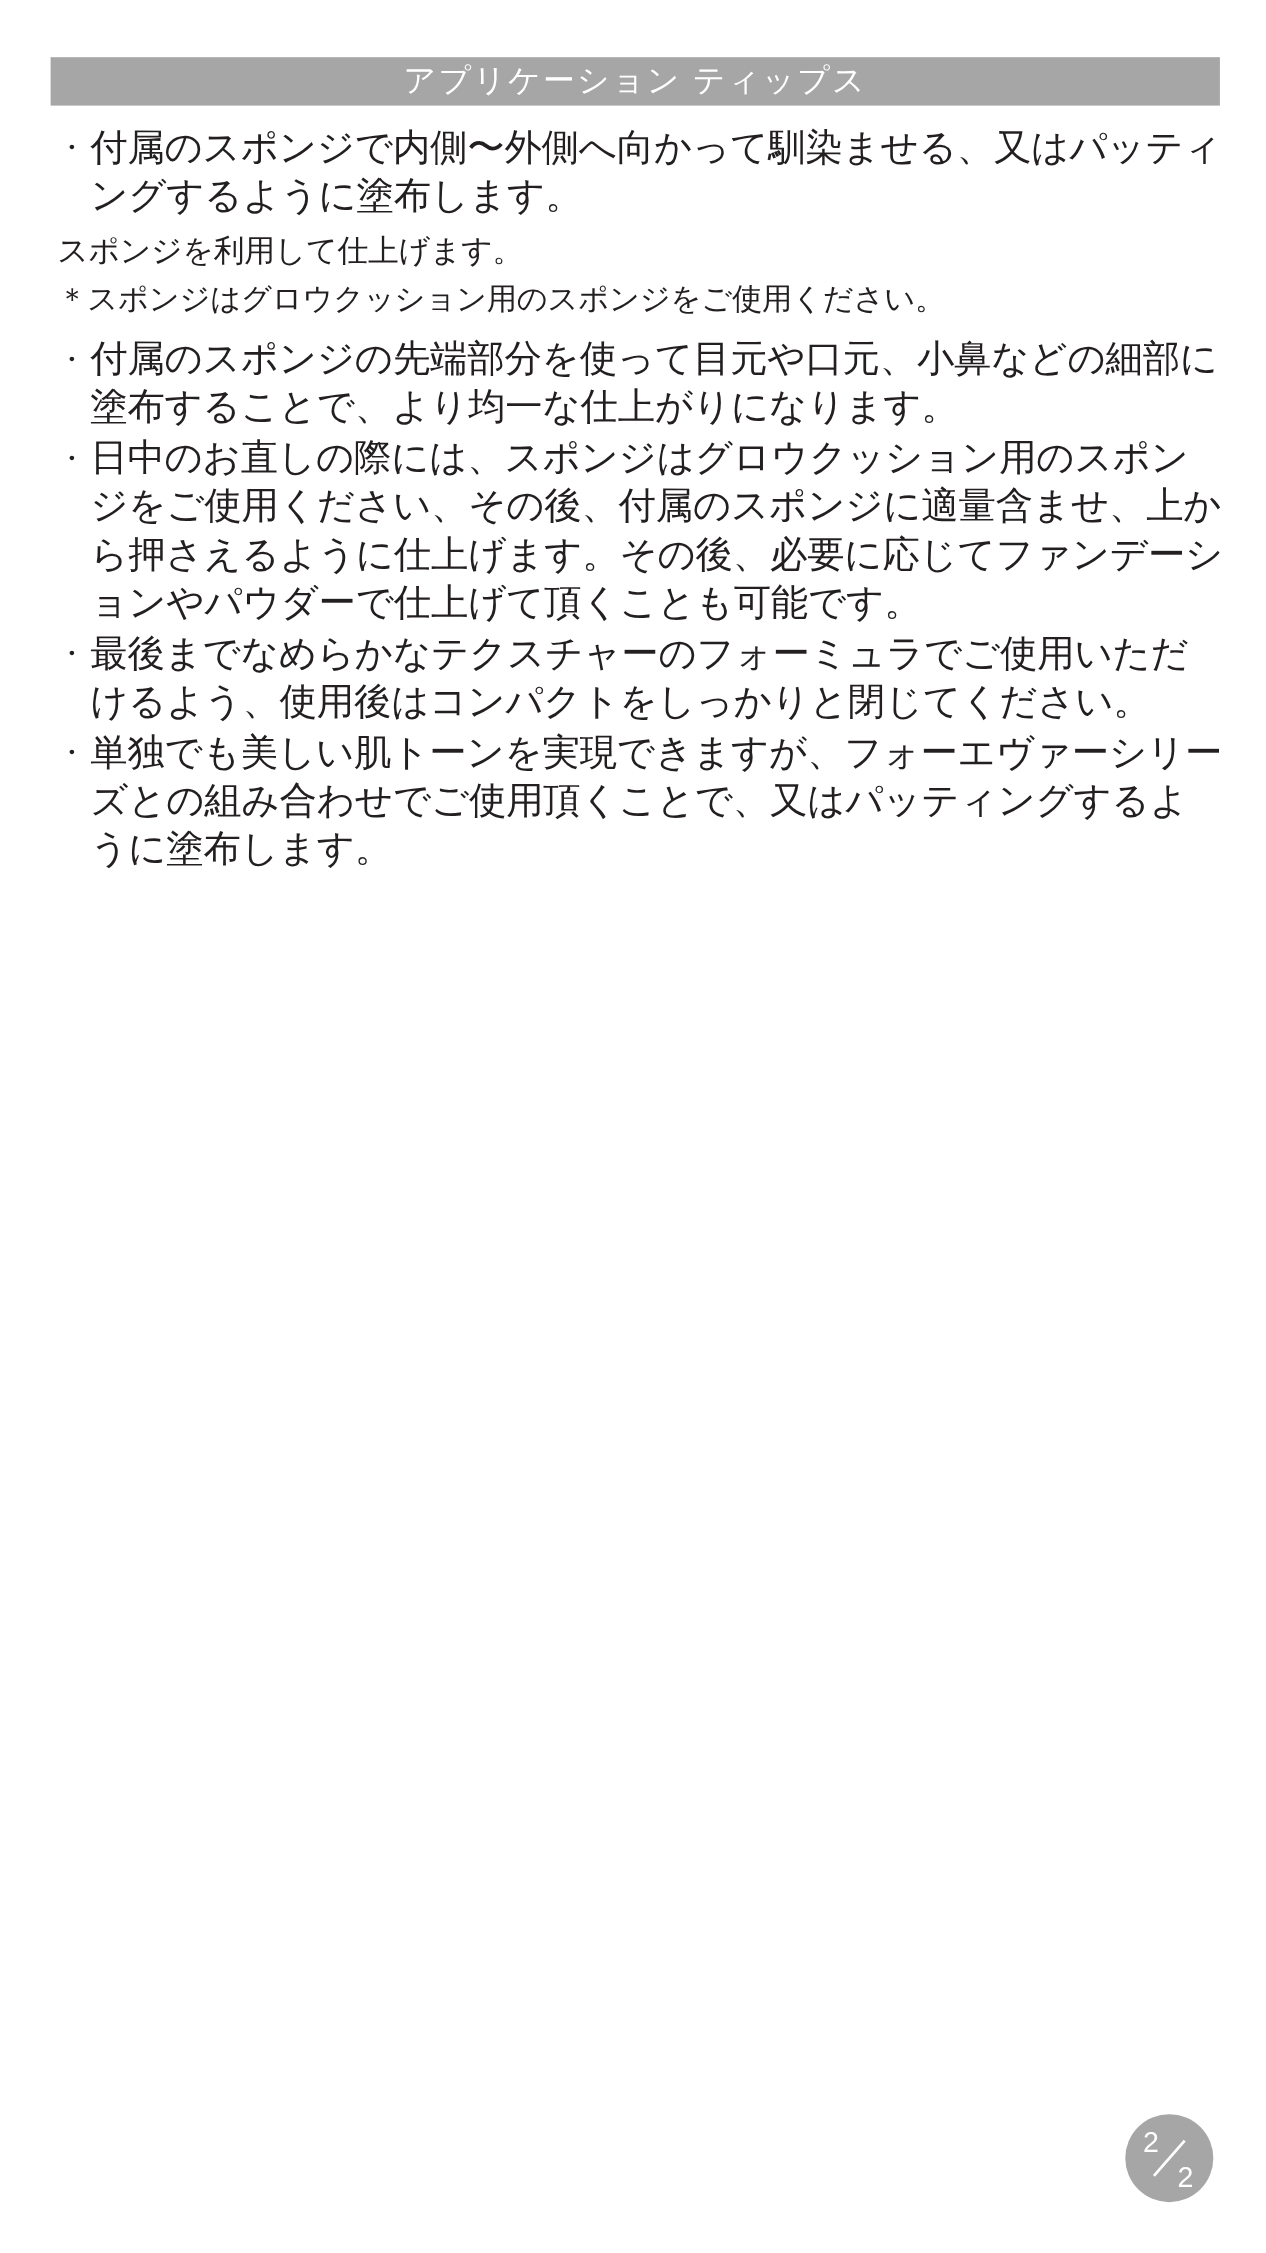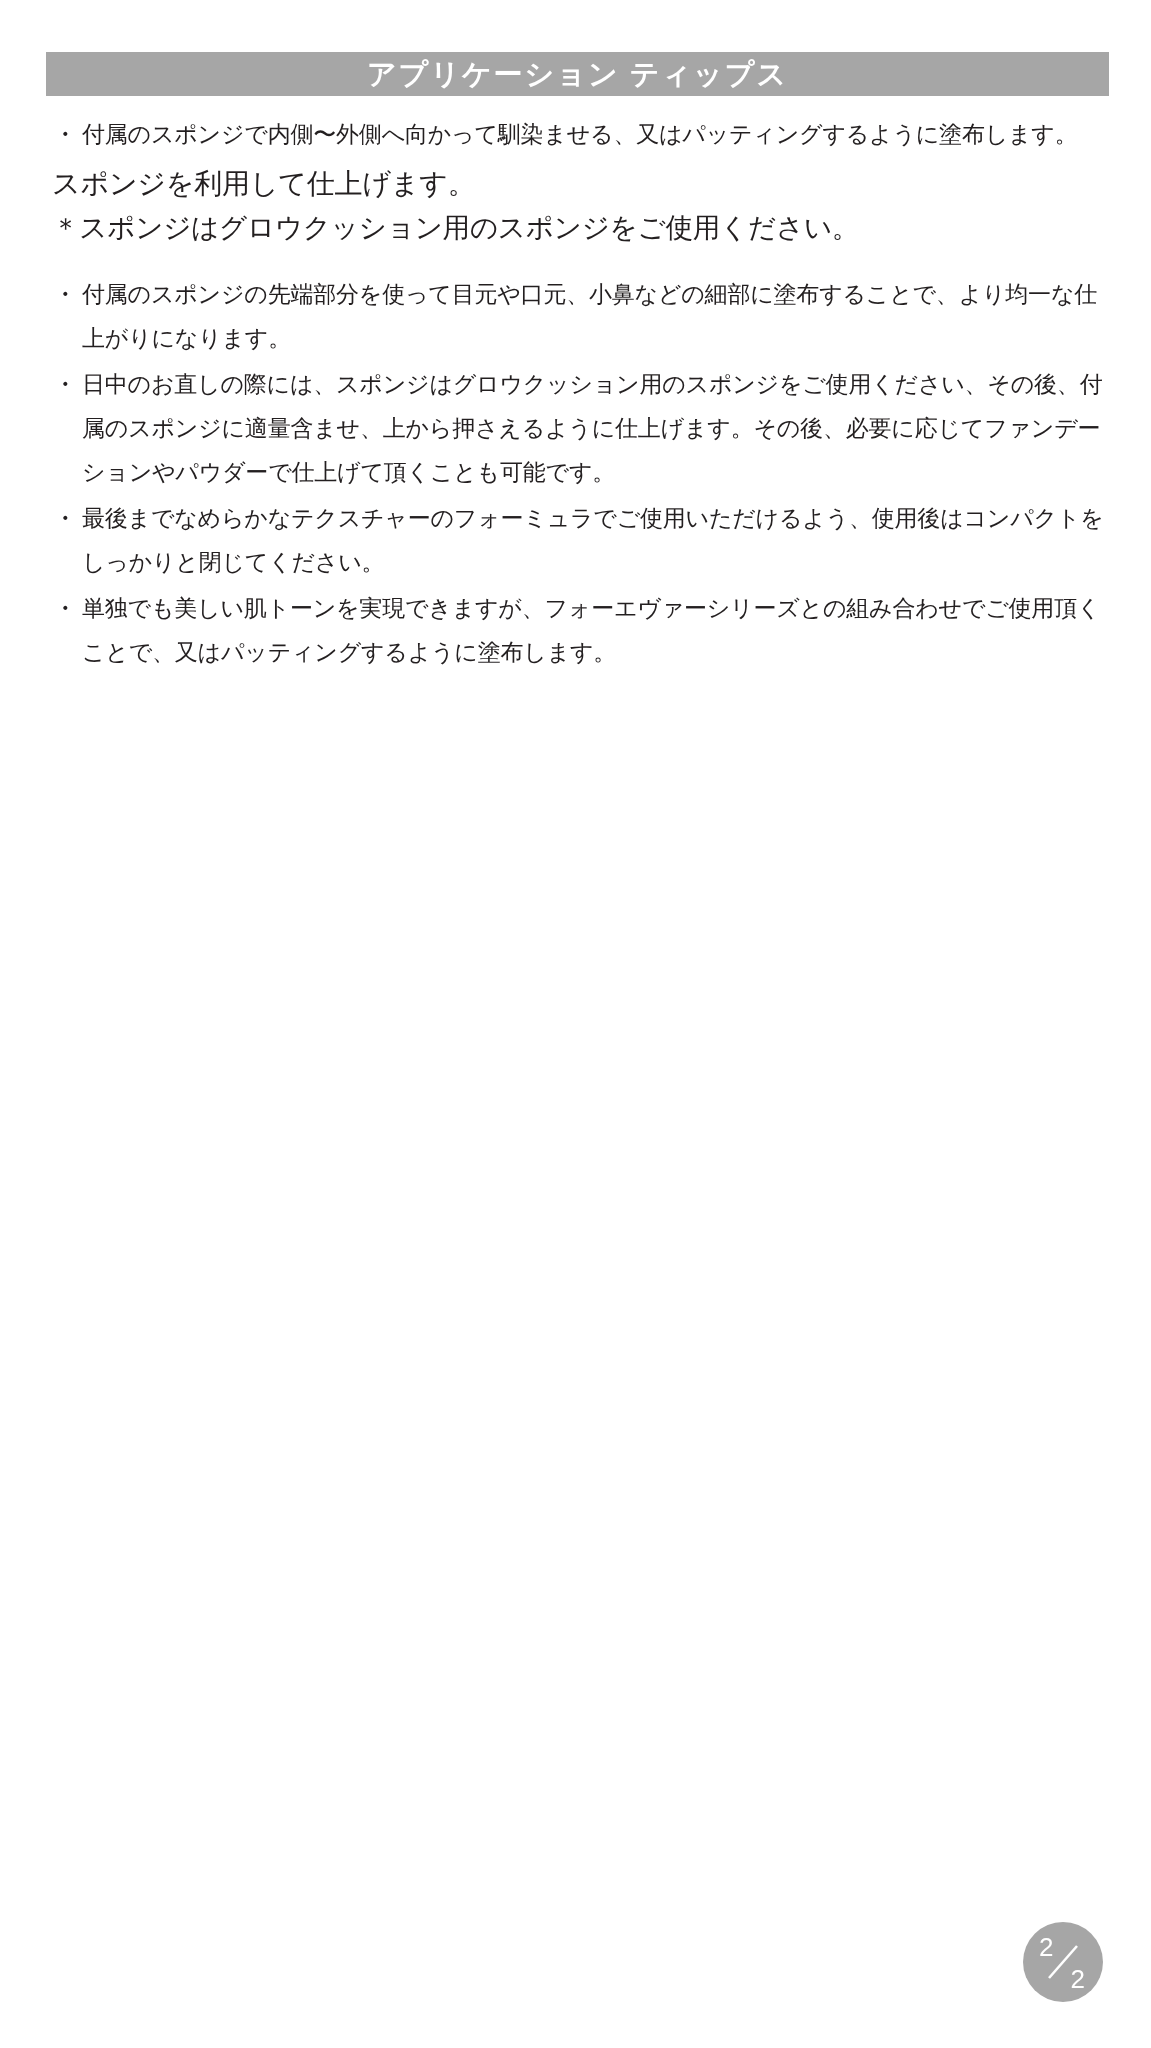--- a/index.html
+++ b/index.html
@@ -32,21 +32,21 @@
     width: 1063px;
     height: 44px;
     background: #a6a6a6;
     display: flex;
     align-items: center;
     justify-content: center;
   }
   .header-title {
     color: #ffffff;
     font-size: 29px;
-    font-weight: bold;
+    font-weight: normal;
     letter-spacing: 2px;
     line-height: 1;
     white-space: nowrap;
   }
 
   
   .content {
     position: absolute;
     left: 52px;
     top: 112px;
@@ -61,39 +61,39 @@
   .bullet-mark {
     width: 30px;
     flex: 0 0 30px;
     font-size: 26px;
     line-height: 44px;
     text-align: left;
     color: #231f20;
   }
   .bullet-text {
     flex: 1 1 auto;
-    font-size: 23px;
+    font-size: 34px;
     line-height: 44px;
     letter-spacing: -0.2px;
     text-align: left;
   }
 
   .heading-line {
     font-size: 28px;
     font-weight: normal;
     line-height: 44px;
     letter-spacing: -0.2px;
     margin-top: 6px;
   }
 
   .note-line {
     font-size: 27.5px;
     line-height: 44px;
     letter-spacing: -0.2px;
-    margin-bottom: 22px;
+    margin-bottom: 10px;
   }
 
   
   .page-badge {
     position: absolute;
     right: 48px;
     bottom: 46px;
     width: 80px;
     height: 80px;
     border-radius: 50%;

